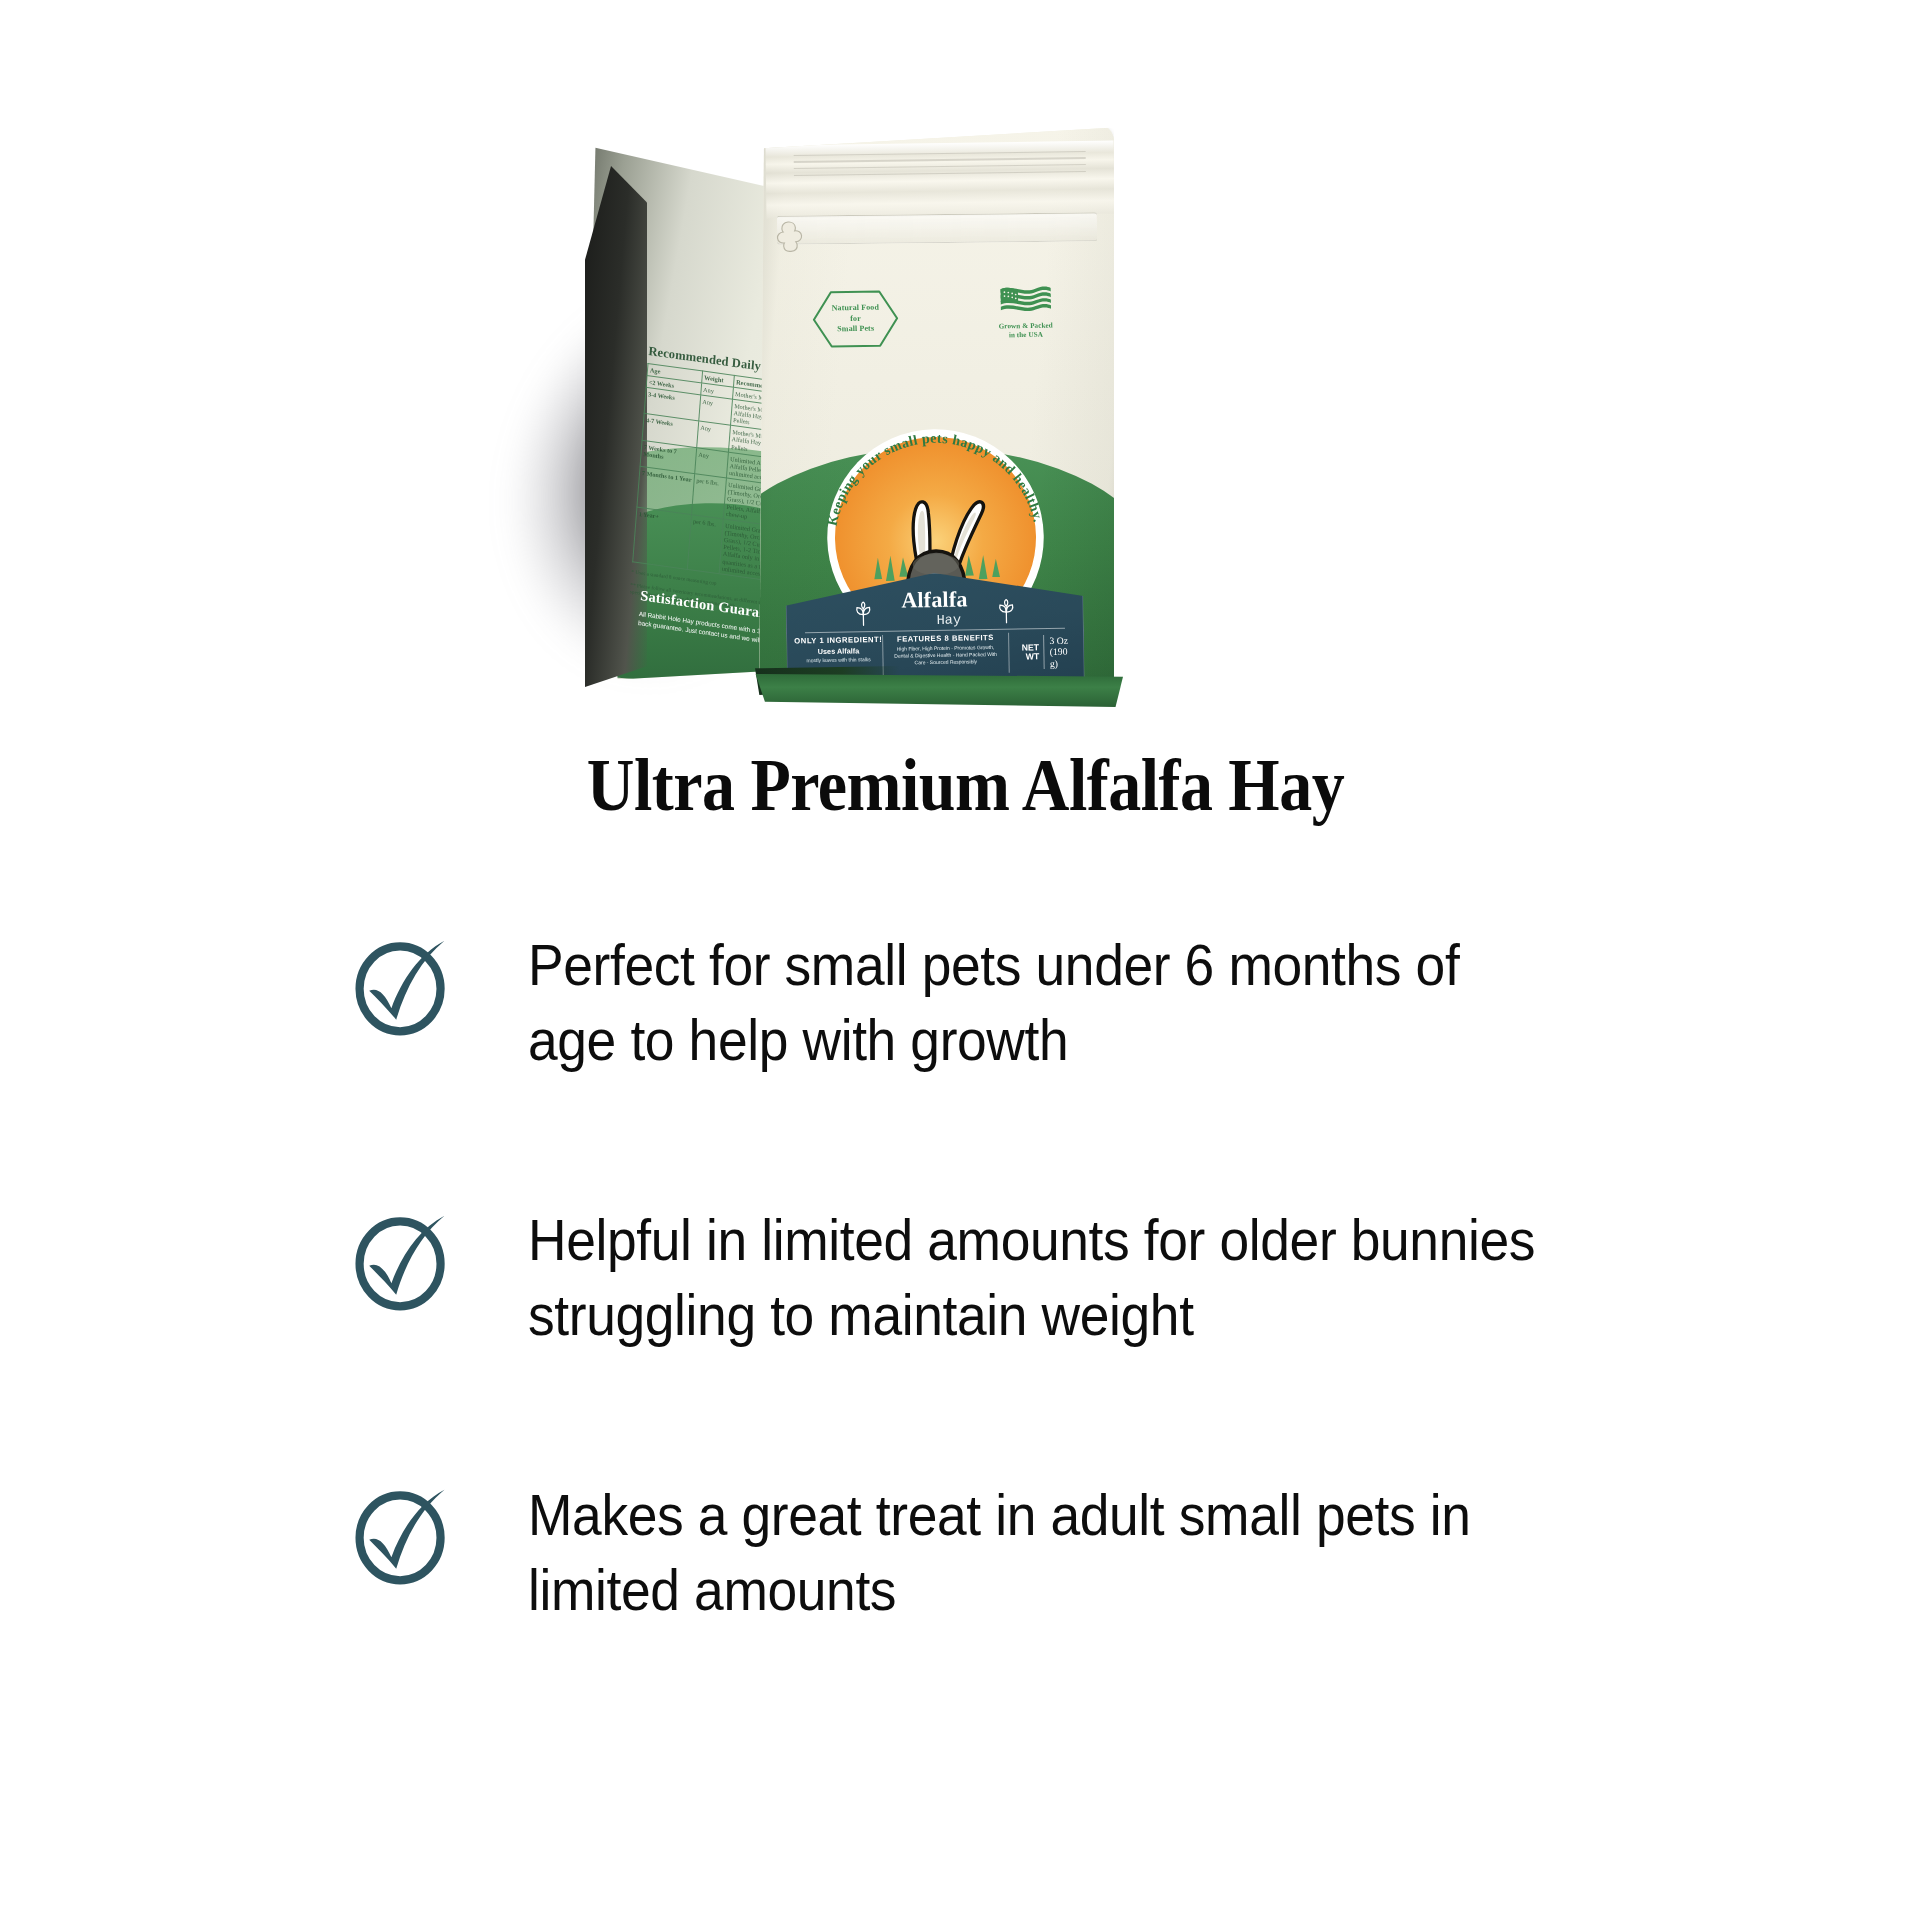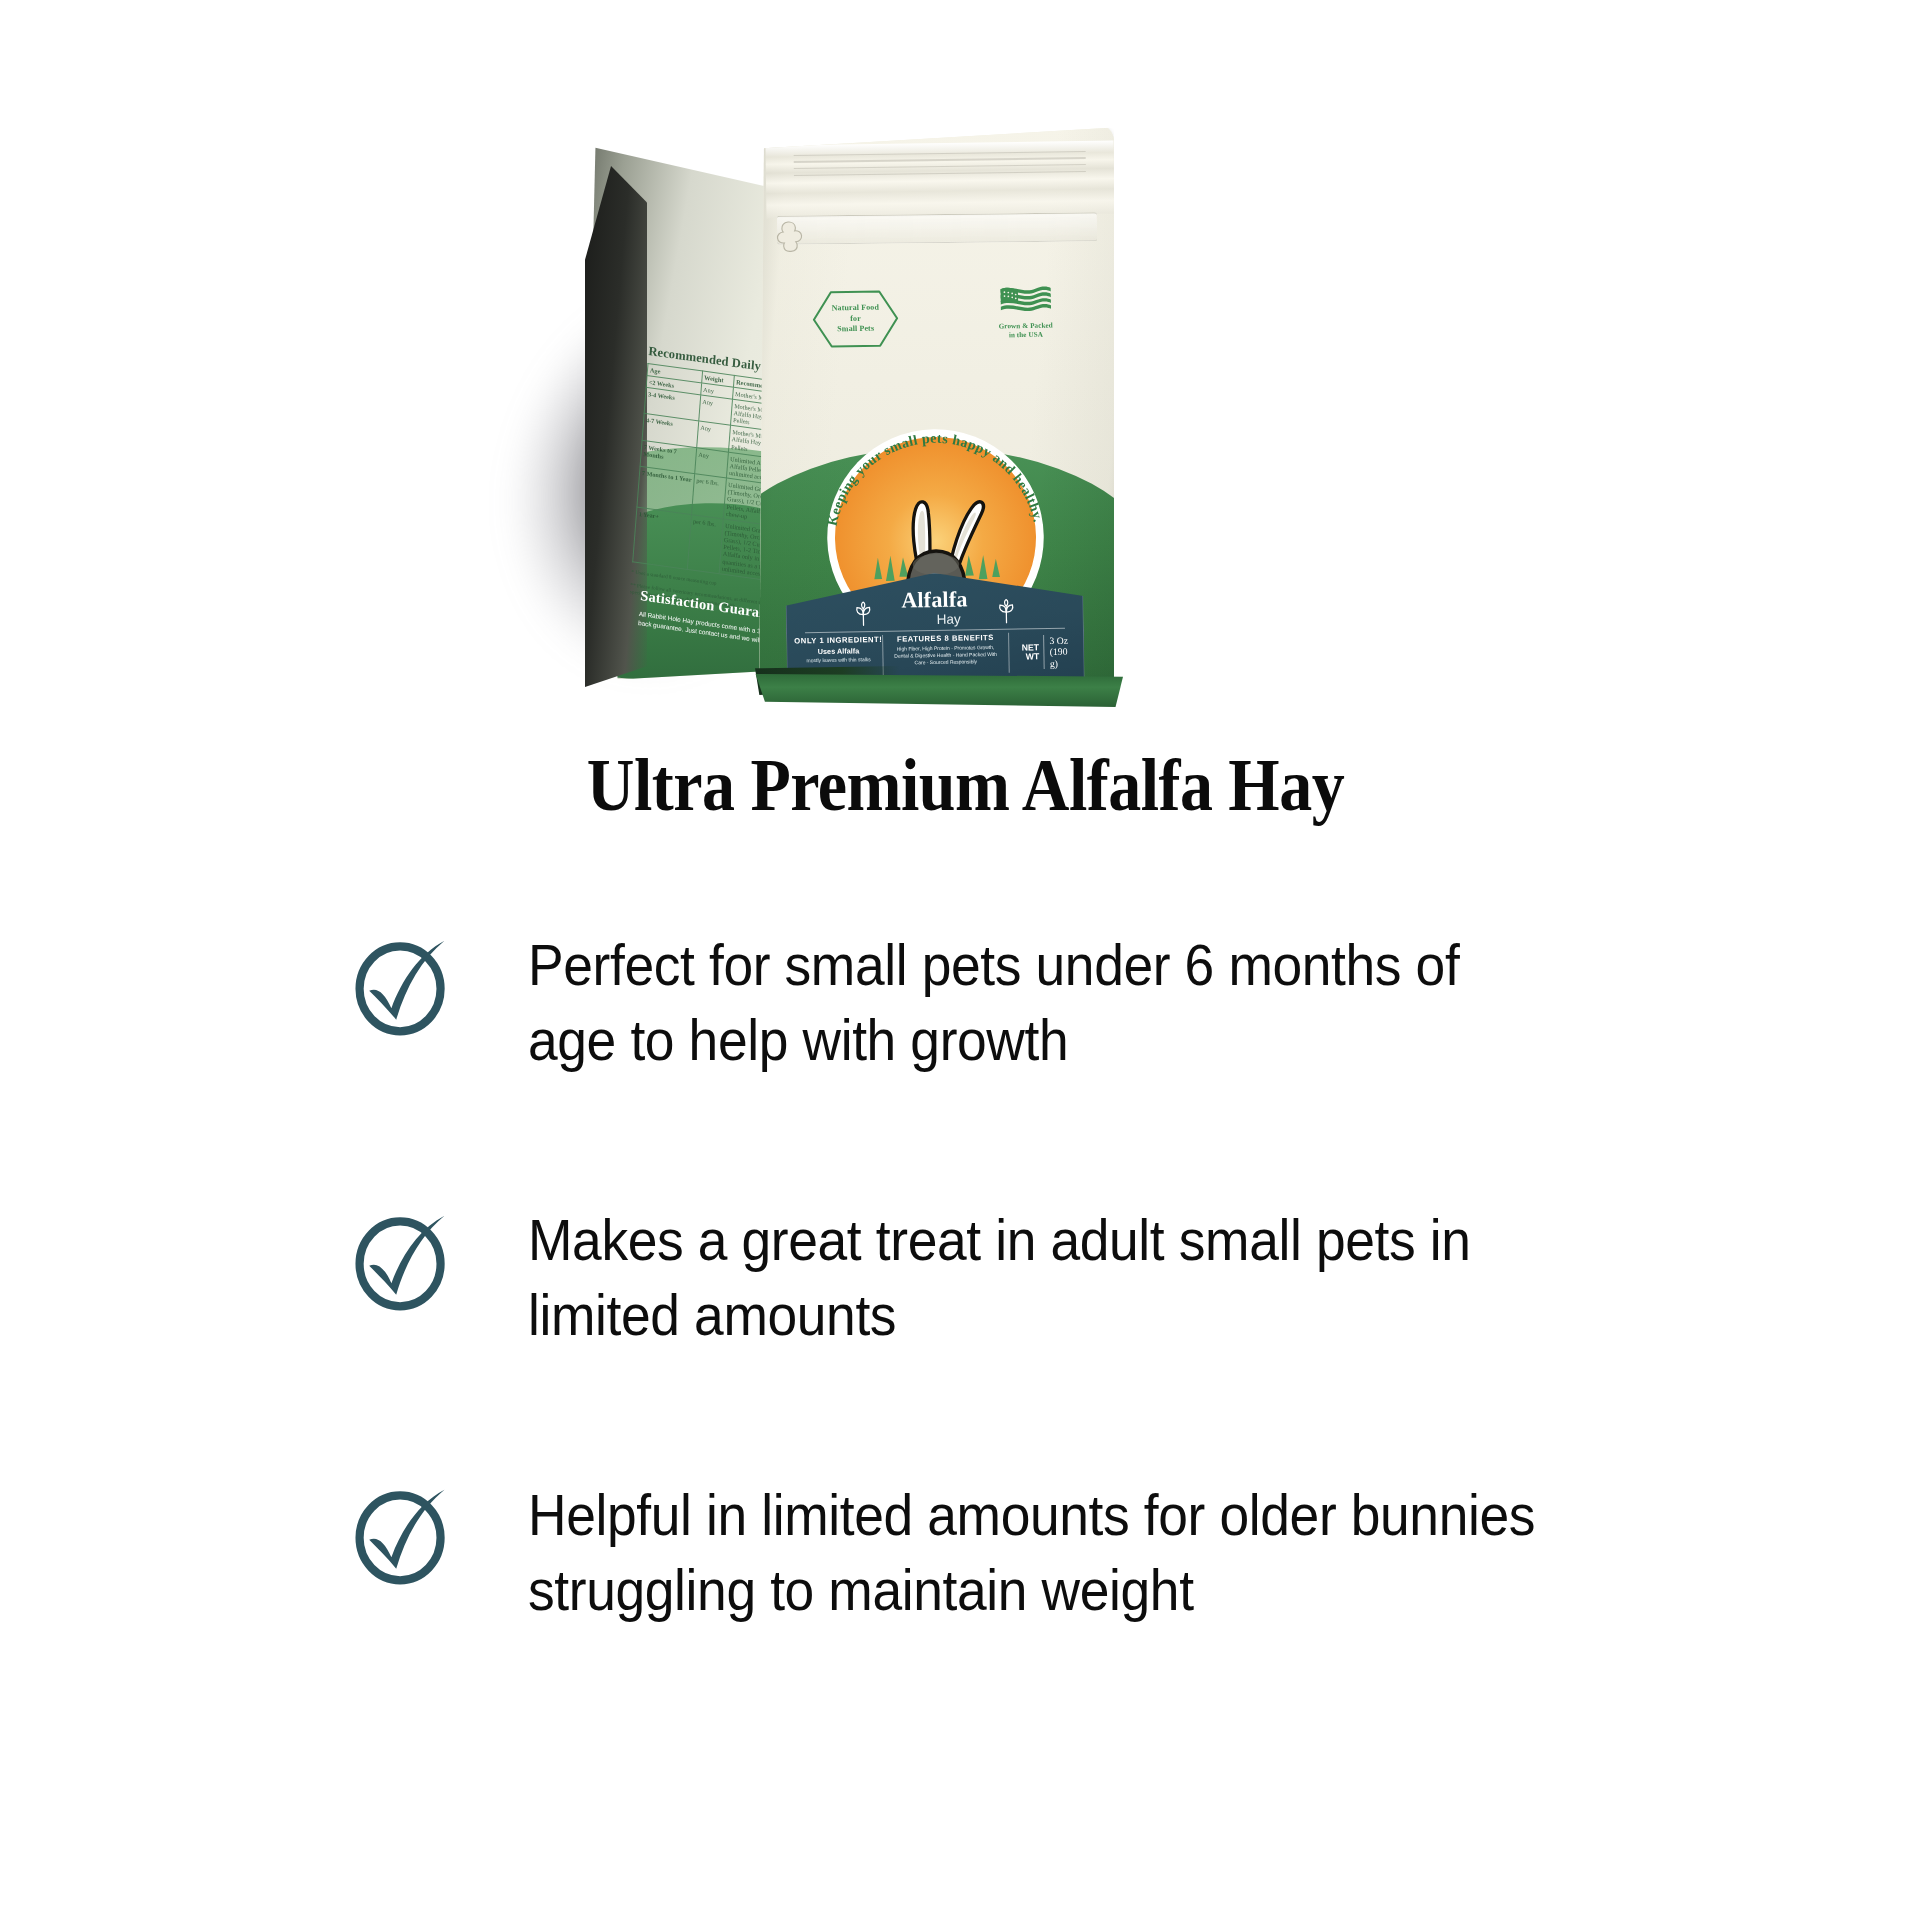--- a/index.html
+++ b/index.html
@@ -357,21 +357,21 @@
   .sprig { width: 19.3px; height: 25px; flex: none; margin-bottom: 1.9px; }
   .sprig svg { width: 100%; height: 100%; display: block; }
   .label-title-wrap { text-align: center; color: #ffffff; line-height: 1; }
   .label-title {
     font-family: "Liberation Serif", serif;
     font-weight: 700;
     font-size: 22px;
     letter-spacing: 0.2px;
   }
   .label-sub {
-    font-family: Liberation Sans, sans-serif;
+    font-family: Liberation Mono, monospace;
     font-weight: 300;
     font-size: 13.5px;
     margin-top: 1px;
     color: #eaf0f2;
     margin-left: 28px;
   }
   .label-rule {
     position: absolute;
     left: 6%;
     right: 6%;
@@ -785,29 +785,29 @@
     </div>
 
     <div class="benefit">
       <span class="check-icon">
         <svg viewBox="0 0 112 112" aria-hidden="true">
           <ellipse cx="54" cy="60" rx="42" ry="44" fill="none" stroke="#2E5460" stroke-width="8.5"></ellipse>
           <path d="M22 62 C30 58, 38 64, 45 80 C56 50, 74 24, 100 10
                    C76 30, 60 58, 50 92 C40 80, 30 70, 22 62 Z" fill="#2E5460"></path>
         </svg>
       </span>
-      <p class="benefit-text">Makes a great treat in adult small pets in limited amounts</p>
+      <p class="benefit-text">Helpful in limited amounts for older bunnies struggling to maintain weight</p>
     </div>
 
     <div class="benefit">
       <span class="check-icon">
         <svg viewBox="0 0 112 112" aria-hidden="true">
           <ellipse cx="54" cy="60" rx="42" ry="44" fill="none" stroke="#2E5460" stroke-width="8.5"></ellipse>
           <path d="M22 62 C30 58, 38 64, 45 80 C56 50, 74 24, 100 10
                    C76 30, 60 58, 50 92 C40 80, 30 70, 22 62 Z" fill="#2E5460"></path>
         </svg>
       </span>
-      <p class="benefit-text">Helpful in limited amounts for older bunnies struggling to maintain weight</p>
+      <p class="benefit-text">Makes a great treat in adult small pets in limited amounts</p>
     </div>
 
   </div>
 </div>
 
 
 </body></html>

